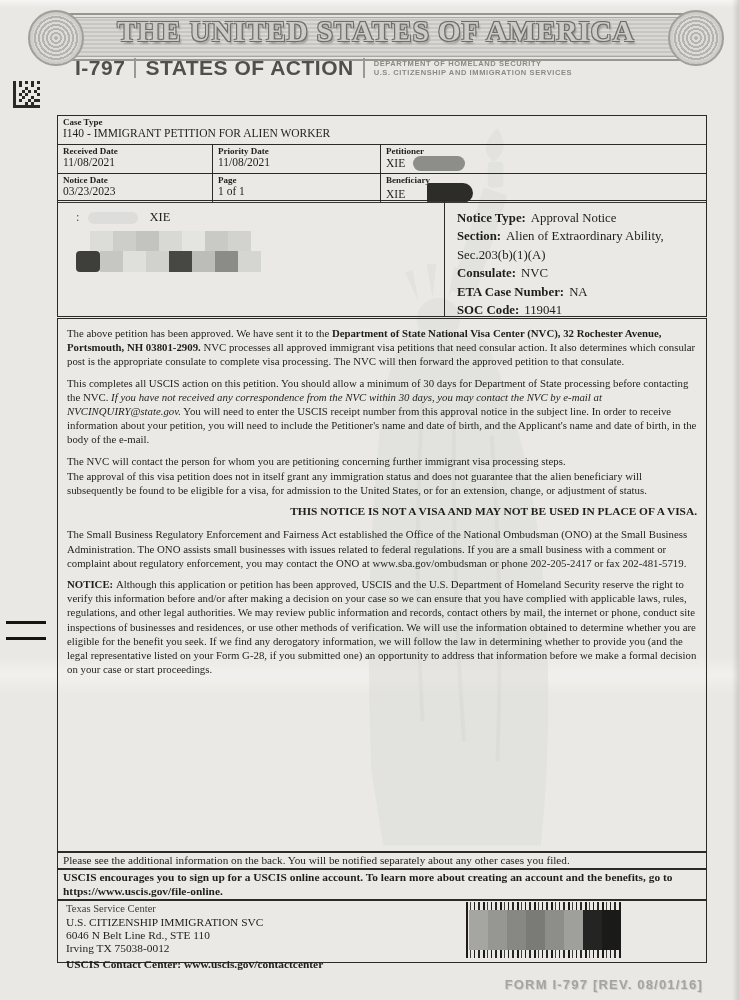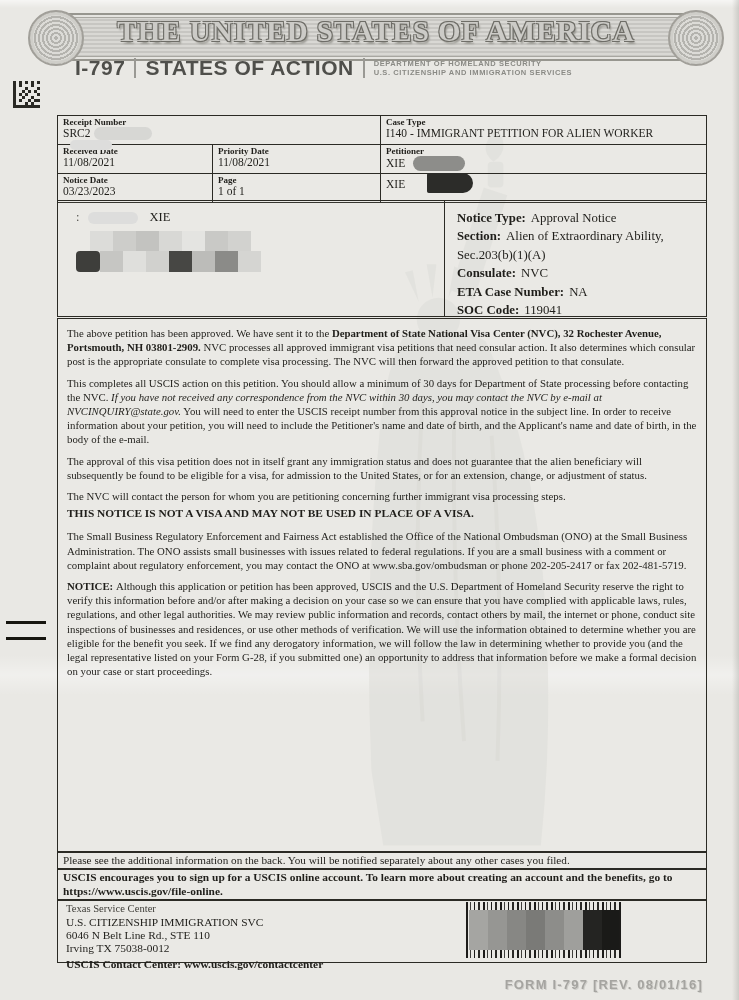--- a/index.html
+++ b/index.html
@@ -70,21 +70,21 @@
   .mrow{display:flex;}
   .mrow span{display:block;}
   .addr-right{flex:1;border-left:1.4px solid #2b2a24;padding:8px 6px 0 12px;box-sizing:border-box;}
   .ndline{font-size:12.8px;line-height:18.4px;white-space:nowrap;}
   .ndlabel{font-weight:700;margin-right:5px;}
   .ndlabel:empty{margin-right:0;}
 
   
   .body-box{top:318px;height:534px;padding:7px 9px 0 9px;font-size:10.8px;line-height:14.2px;}
   .para{margin:0 0 7px 0;}
-  .center-line{text-align:left;font-weight:700;font-size:11.4px;margin:3px 0 9px 0;}
+  .center-line{text-align:right;font-weight:700;font-size:11.4px;margin:3px 0 9px 0;}
 
   
   .strip1{top:852px;height:17px;font-size:11.2px;line-height:15px;padding:0 5px;}
   .strip2{top:869px;height:31px;font-weight:700;font-size:11.4px;line-height:13.8px;padding:1px 5px;}
 
   
   .bottom-box{top:900px;height:63px;}
   .svc{position:absolute;left:8px;top:2px;}
   .svc-name{font-size:10.6px;color:#3d3c37;line-height:12.5px;}
   .svc-line{font-size:11.4px;line-height:13px;}
@@ -168,28 +168,20 @@
     </g>
     <g fill="none" stroke="#cfcfca" stroke-width="2">
       <path d="M80 140 Q75 220 80 305"></path>
       <path d="M96 150 Q95 235 101 315"></path>
       <path d="M115 160 Q121 240 118 325"></path>
     </g>
   </svg>
 
   <div class="bx tbl">
     <div class="trow">
-      <div class="tcell w-a">
-        <div class="tlabel">Receipt Number</div>
-        <div class="tvalue">
-          <span>SRC2</span>
-          <span class="pill pill-receipt" style="background: rgb(215, 215, 212);"></span>
-        </div>
-        <span class="pill pill-receipt2" style="background: rgb(221, 221, 220);"></span>
-      </div>
       <div class="tcell">
         <div class="tlabel">Case Type</div>
         <div class="tvalue">
             <span>I140 - IMMIGRANT PETITION FOR ALIEN WORKER</span>
           </div>
       </div>
     </div>
     <div class="trow">
       <div class="tcell w-b">
         <div class="tlabel">Received Date</div>
@@ -218,20 +210,21 @@
             <span>03/23/2023</span>
           </div>
       </div>
       <div class="tcell w-c">
         <div class="tlabel">Page</div>
         <div class="tvalue">
             <span>1 of 1</span>
           </div>
       </div>
       <div class="tcell">
+        <div class="tlabel">Beneficiary</div>
         <div class="tvalue">
           <span>XIE</span>
           <span class="pill pill-beneficiary" style="background: rgb(44, 44, 41);"></span>
         </div>
       </div>
     </div>
   </div>
 
   <div class="bx addr-box">
     <div class="addr-left">
@@ -268,22 +261,22 @@
       <div class="ndline"><span class="ndlabel"></span><span>Sec.203(b)(1)(A)</span></div>
       <div class="ndline"><span class="ndlabel">Consulate:</span><span>NVC</span></div>
       <div class="ndline"><span class="ndlabel">ETA Case Number:</span><span>NA</span></div>
       <div class="ndline"><span class="ndlabel">SOC Code:</span><span>119041</span></div>
     </div>
   </div>
 
   <div class="bx body-box">
     <p class="para"><span>The above petition has been approved. We have sent it to the </span><span style="font-weight: 700;">Department of State National Visa Center (NVC), 32 Rochester Avenue, Portsmouth, NH 03801-2909.</span><span> NVC processes all approved immigrant visa petitions that need consular action. It also determines which consular post is the appropriate consulate to complete visa processing. The NVC will then forward the approved petition to that consulate.</span></p>
     <p class="para"><span>This completes all USCIS action on this petition. You should allow a minimum of 30 days for Department of State processing before contacting the NVC. </span><span style="font-style: italic;">If you have not received any correspondence from the NVC within 30 days, you may contact the NVC by e-mail at NVCINQUIRY@state.gov.</span><span> You will need to enter the USCIS receipt number from this approval notice in the subject line. In order to receive information about your petition, you will need to include the Petitioner's name and date of birth, and the Applicant's name and date of birth, in the body of the e-mail.</span></p>
+    <p class="para" style="margin-bottom:1px"><span>The NVC will contact the person for whom you are petitioning concerning further immigrant visa processing steps.</span></p>
     <p class="para"><span>The approval of this visa petition does not in itself grant any immigration status and does not guarantee that the alien beneficiary will subsequently be found to be eligible for a visa, for admission to the United States, or for an extension, change, or adjustment of status.</span></p>
-    <p class="para" style="margin-bottom:1px"><span>The NVC will contact the person for whom you are petitioning concerning further immigrant visa processing steps.</span></p>
     <div class="center-line">THIS NOTICE IS NOT A VISA AND MAY NOT BE USED IN PLACE OF A VISA.</div>
     <p class="para"><span>The Small Business Regulatory Enforcement and Fairness Act established the Office of the National Ombudsman (ONO) at the Small Business Administration. The ONO assists small businesses with issues related to federal regulations. If you are a small business with a comment or complaint about regulatory enforcement, you may contact the ONO at www.sba.gov/ombudsman or phone 202-205-2417 or fax 202-481-5719.</span></p>
     <p class="para"><span style="font-weight: 700;">NOTICE: </span><span>Although this application or petition has been approved, USCIS and the U.S. Department of Homeland Security reserve the right to verify this information before and/or after making a decision on your case so we can ensure that you have complied with applicable laws, rules, regulations, and other legal authorities. We may review public information and records, contact others by mail, the internet or phone, conduct site inspections of businesses and residences, or use other methods of verification. We will use the information obtained to determine whether you are eligible for the benefit you seek. If we find any derogatory information, we will follow the law in determining whether to provide you (and the legal representative listed on your Form G-28, if you submitted one) an opportunity to address that information before we make a formal decision on your case or start proceedings.</span></p>
   </div>
 
   <div class="regmark m1"></div>
   <div class="regmark m2"></div>
 
   <div class="bx strip1">
     <span>Please see the additional information on the back. You will be notified separately about any other cases you filed.</span>

